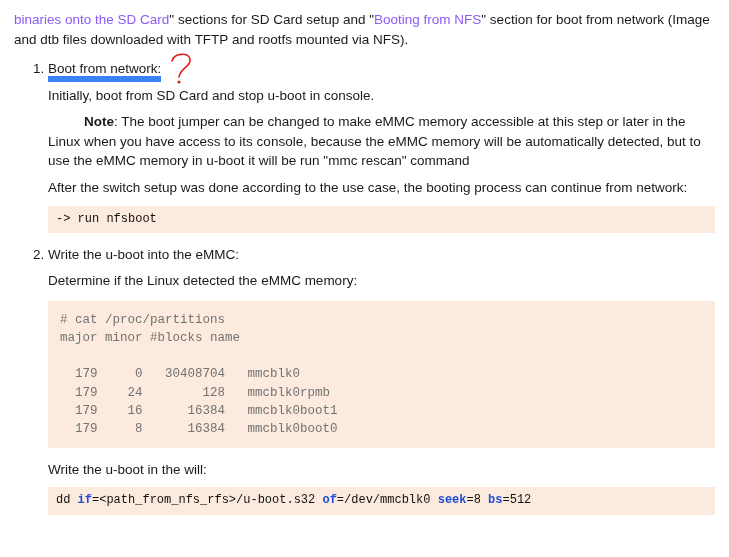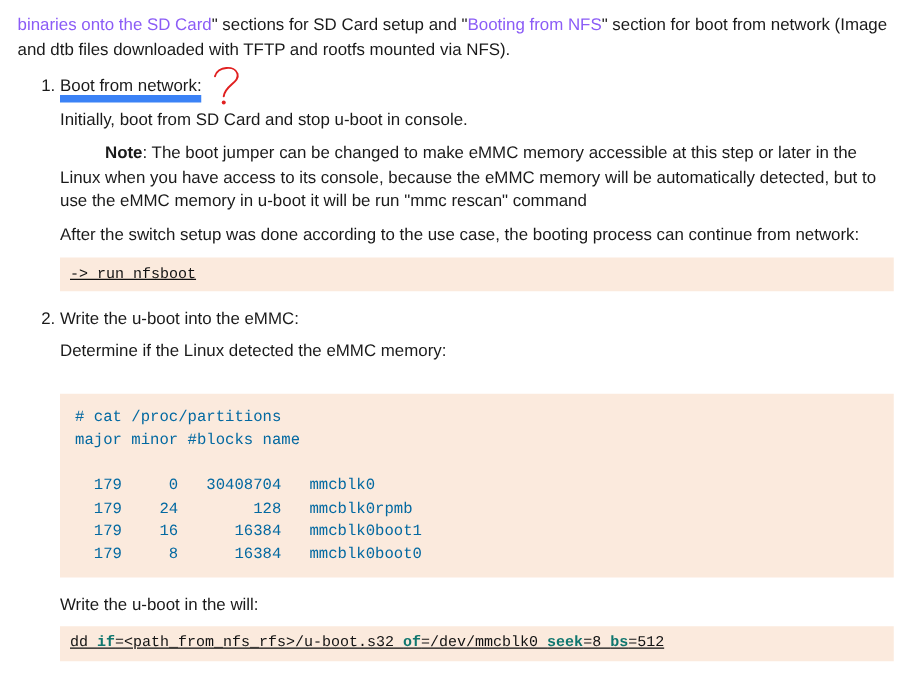--- a/index.html
+++ b/index.html
@@ -55,33 +55,32 @@
   }
   .note-label { font-weight: bold; margin-left: 36px; }
   .code-inline-block {
     background: #fbeadd;
     font-family: "Liberation Mono", monospace;
     font-size: 12px;
     padding: 5px 8px;
     margin: 8px 0 10px 0;
     white-space: pre;
     color: #111;
-    text-decoration: underline;
   }
   .code-block {
     background: #fbeadd;
     font-family: "Liberation Mono", monospace;
     font-size: 12.5px;
     padding: 10px 12px;
-    margin: 24px 0 12px 0;
+    margin: 10px 0 12px 0;
     white-space: pre;
-    color: #0369a1;
+    color: #737373;
     line-height: 1.45;
   }
-  .kw { color: #0f766e; font-weight: bold; }
+  .kw { color: #1d4ed8; font-weight: bold; }
   
   .annot {
     position: absolute;
     left: 118px;
     top: -8px;
     width: 40px;
     height: 36px;
     pointer-events: none;
   }
 </style>

